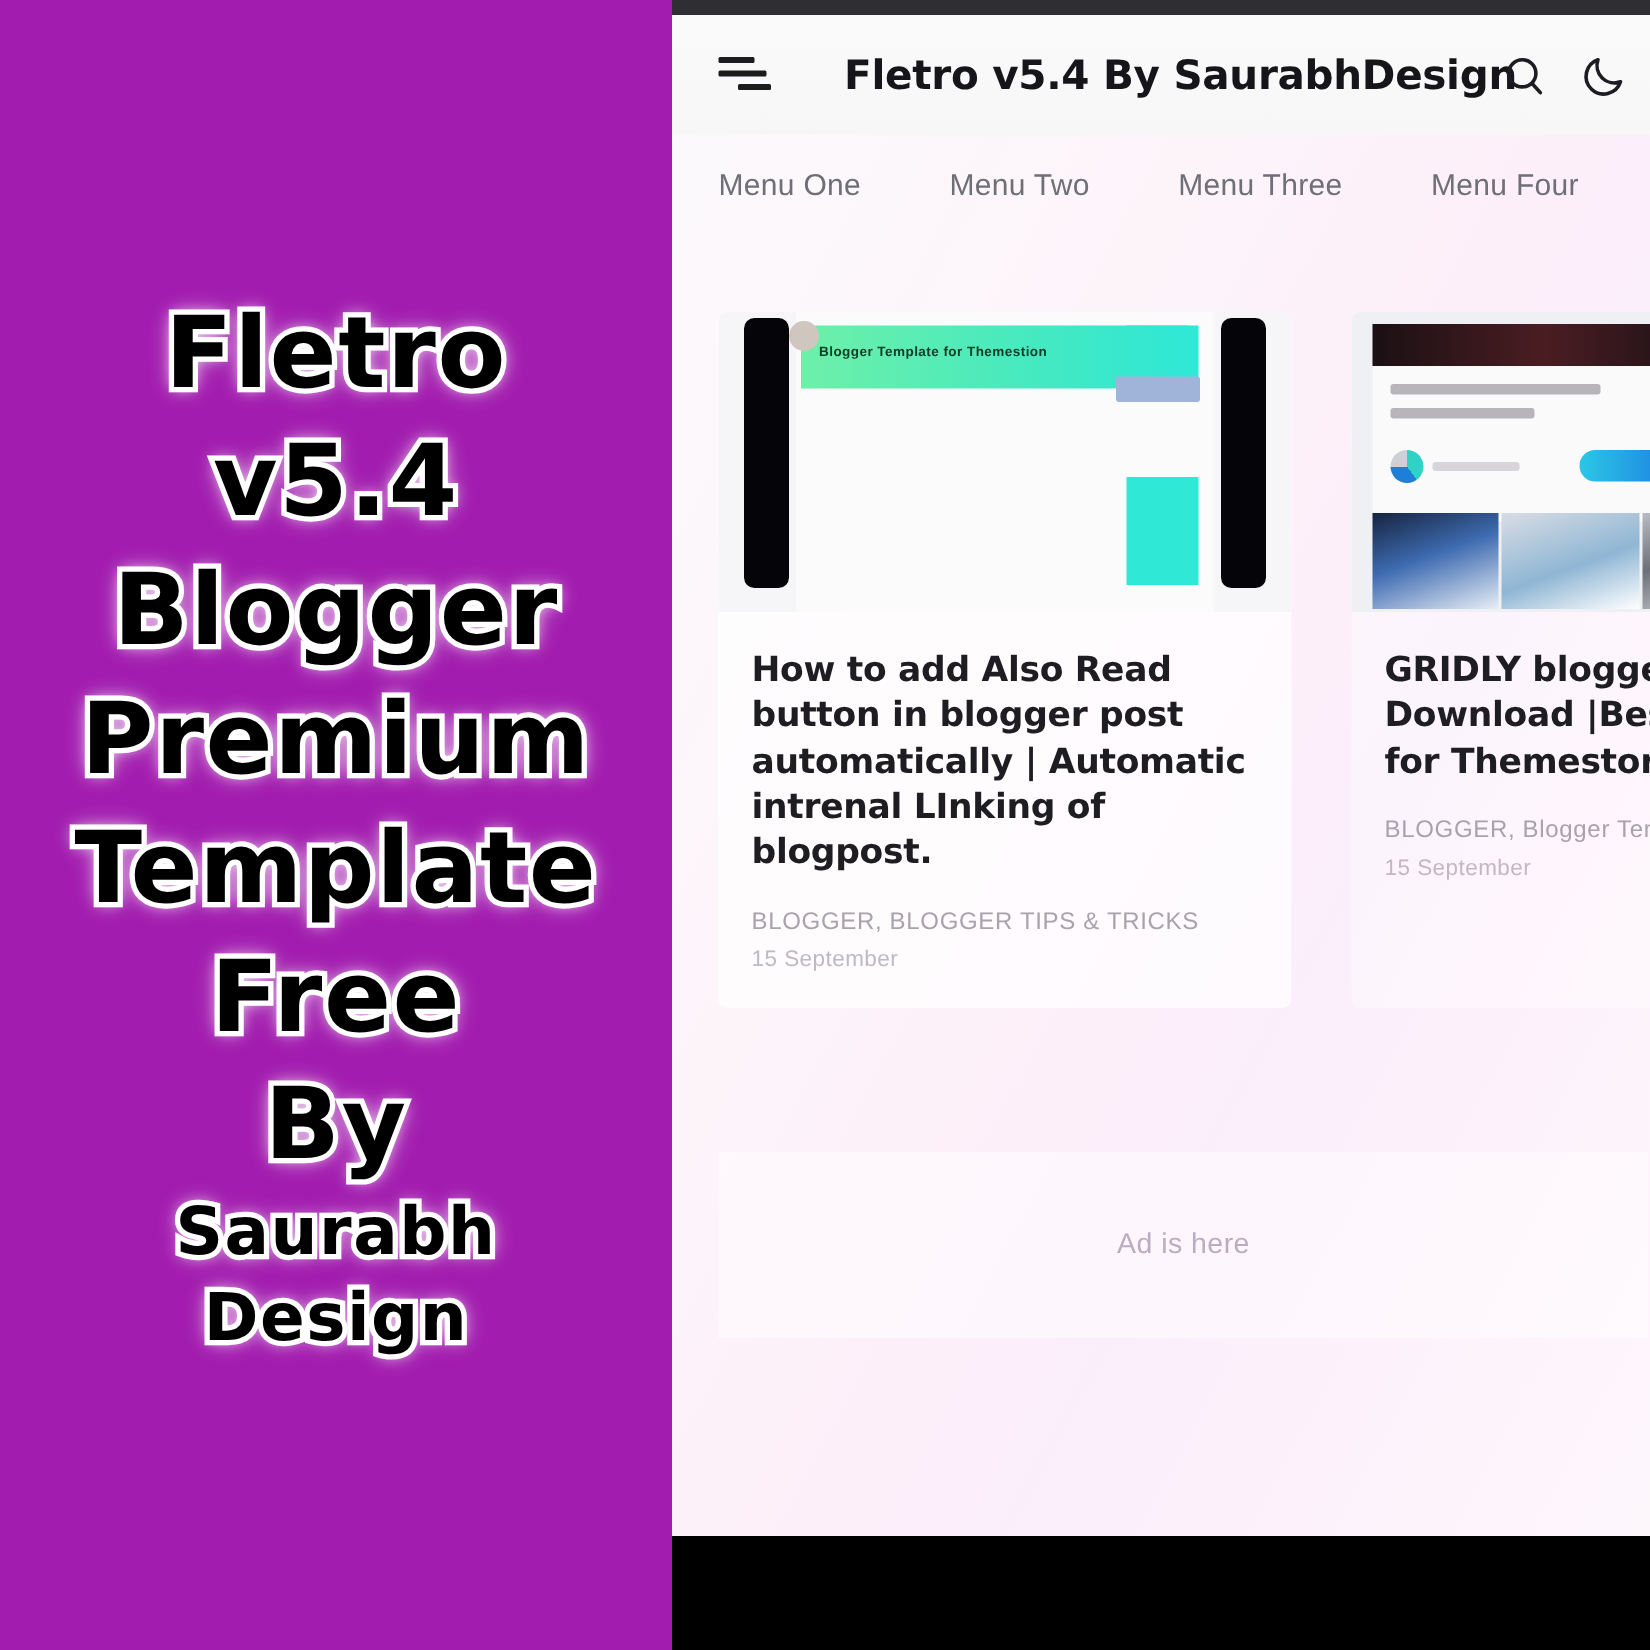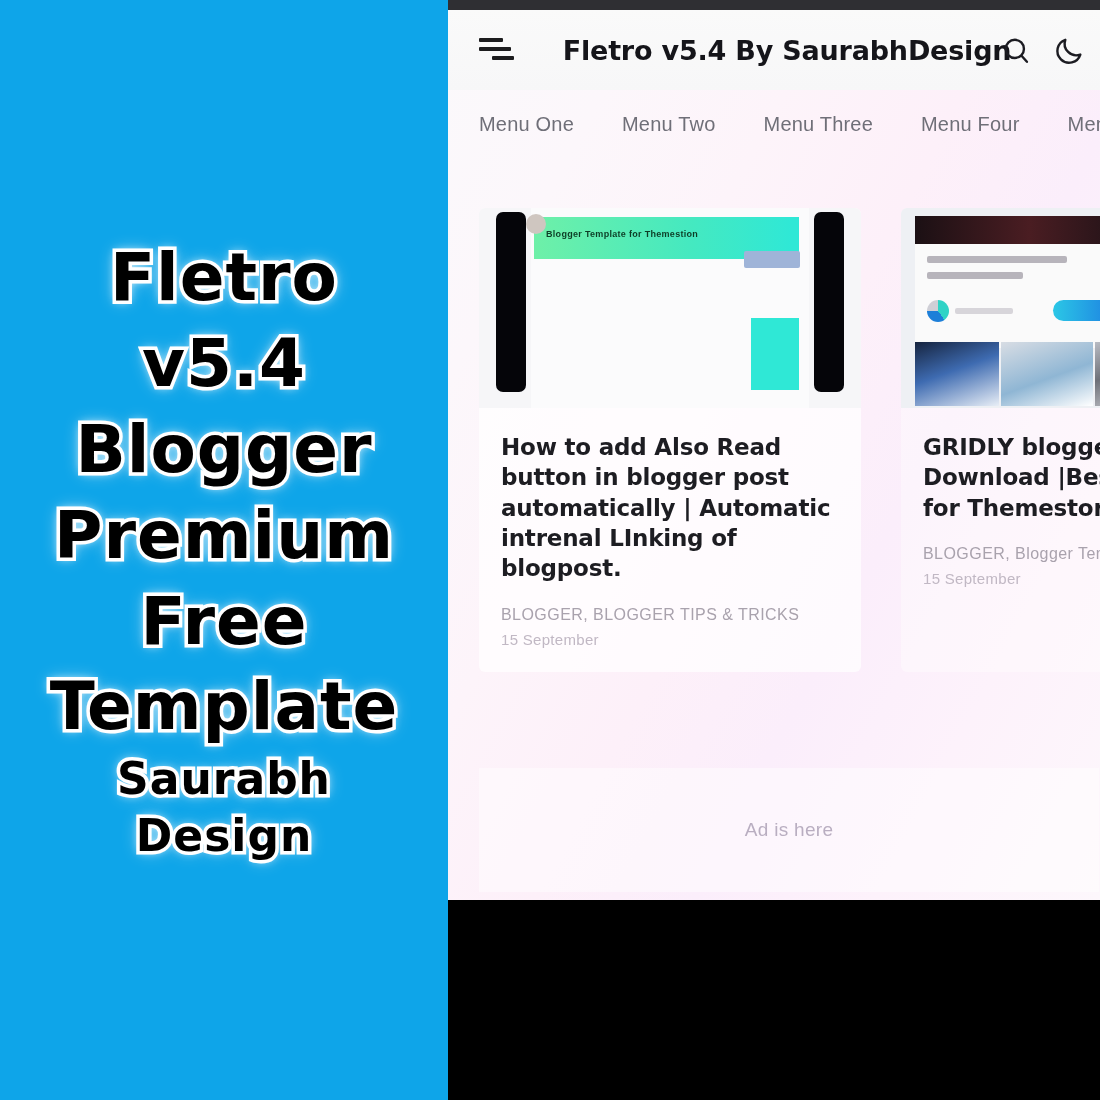--- a/index.html
+++ b/index.html
@@ -9,21 +9,21 @@
     background:#000;
     font-family:"Liberation Sans", sans-serif;
   }
 
   #stage { position:relative; width:1100px; height:1100px; overflow:hidden; }
 
   
   #promo {
     position:absolute; left:0; top:0;
     width:448px; height:1100px;
-    background:#0ea5e9;
+    background:#a21caf;
     display:flex; flex-direction:column;
     align-items:center; justify-content:center;
     padding:30px 14px;
     z-index:5;
   }
   .promo-line {
     display:block;
     width:100%;
     text-align:center;
     font-family:"DejaVu Sans", sans-serif;
@@ -37,21 +37,21 @@
     text-shadow:
        0 0 10px rgba(255,255,255,.95),
        0 0 18px rgba(255,255,255,.55);
     white-space:nowrap;
   }
   .promo-line.sm { font-size:44px; }
 
   
   #site {
     position:absolute; left:448px; top:0;
-    width:652px; height:900px;
+    width:652px; height:1024px;
     overflow:hidden;
     background:
       linear-gradient(118deg,
         #fbf9fb 0%,
         #fcf7fb 18%,
         #fdf4fa 34%,
         #fdf0f9 50%,
         #fbeefb 64%,
         #fdf2fb 80%,
         #fdf7fc 100%);
@@ -93,21 +93,21 @@
     width:34px; height:34px; cursor:pointer;
   }
   #search-icon-btn { right:66px; }
   #dark-icon-btn   { right:14px; }
   .hdr-icon svg { width:34px; height:34px; display:block; }
 
   
   #menubar {
     position:absolute; left:0; top:92px; width:100%; height:64px;
     display:flex; align-items:center;
-    padding-left:31px; gap:0;
+    padding-left:31px; gap:11px;
     white-space:nowrap; overflow:hidden;
   }
   .menu-item {
     font-size:20px; color:#6f6f78;
     margin-right:48px;
     cursor:pointer;
     font-family:"Liberation Sans", sans-serif;
     letter-spacing:.2px;
     flex:0 0 auto;
   }
@@ -273,22 +273,23 @@
 </head>
 <body>
 
 <div id="stage">
 
   <div id="promo">
     <span class="promo-line">Fletro</span>
     <span class="promo-line">v5.4</span>
     <span class="promo-line">Blogger</span>
     <span class="promo-line">Premium</span>
+    <span class="promo-line">Template</span>
     <span class="promo-line">Free</span>
-    <span class="promo-line">Template</span>
+    <span class="promo-line">By</span>
     <span class="promo-line sm">Saurabh</span>
     <span class="promo-line sm">Design</span>
   </div>
 
   <div id="site">
 
     <div id="statusbar"></div>
 
     <div id="header">
 

